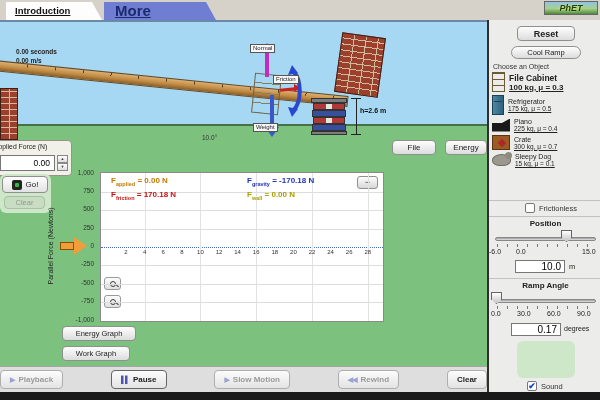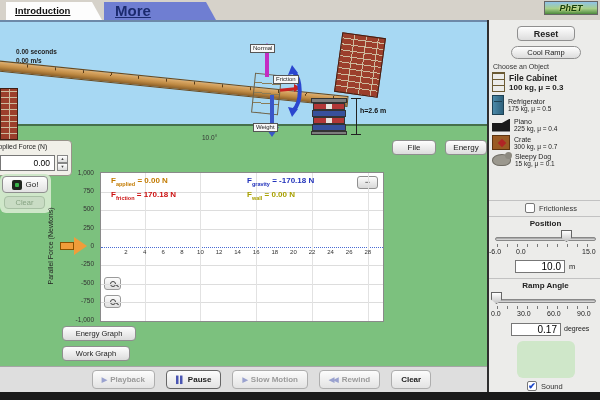--- a/index.html
+++ b/index.html
@@ -57,37 +57,37 @@
 .ylab{position:absolute;left:50px;top:224px;transform:translate(-50%,-50%) rotate(-90deg);font-size:7px;color:#222;white-space:nowrap;z-index:4;}
 .readout{position:absolute;font-size:8px;font-weight:bold;white-space:nowrap;z-index:5;}
 .readout sub{font-size:5.5px;}
 .minbtn{position:absolute;left:256px;top:3px;width:21px;height:13px;background:linear-gradient(#fdfdfd,#d8d8d8);border:1px solid #909090;border-radius:3px;font-size:9px;line-height:10px;text-align:center;color:#333;cursor:pointer;}
 .magbtn{position:absolute;left:3px;width:17px;height:13px;background:linear-gradient(#fcfcfc,#e0e0e0);border:1px solid #9a9a9a;border-radius:3px;display:flex;align-items:center;justify-content:center;cursor:pointer;}
 .maglass{width:6px;height:6px;border:1.3px solid #444;border-radius:50%;position:relative;}
 .maglass::after{content:"";position:absolute;width:4px;height:1.3px;background:#444;right:-4px;bottom:-1px;transform:rotate(40deg);}
 .oarr-tail{position:absolute;left:60px;top:220px;width:14px;height:8px;background:#f09d3a;border:1px solid #8a5200;z-index:5;}
 .oarr-head{position:absolute;left:74px;top:215px;width:0;height:0;border-top:9px solid transparent;border-bottom:9px solid transparent;border-left:13px solid #f09d3a;z-index:5;}
 
-.playbar{position:absolute;left:0;top:366px;width:487px;height:26px;background:#dedede;border-top:1px solid #a5a5a5;display:flex;align-items:center;justify-content:center;gap:11px;z-index:10;padding-left:36px;}
+.playbar{position:absolute;left:0;top:366px;width:487px;height:26px;background:#dedede;border-top:1px solid #a5a5a5;display:flex;align-items:center;justify-content:space-between;gap:11px;z-index:10;}
 .pbtn{height:19px;padding:0 9px;display:flex;align-items:center;gap:4px;background:linear-gradient(#fcfcfc,#e3e3e3);border:1px solid #aeaeae;border-radius:4px;font-size:8px;font-weight:bold;color:#222;cursor:pointer;}
 .pbtn .picon{color:#4a55b2;font-size:7px;letter-spacing:-1px;}
 .pbtn.dis{color:#9b9b9b;}
 .pbtn.dis .picon{color:#9aa2cf;}
 .pbtn.active{border:1.5px solid #666;}
 .bottomstrip{position:absolute;left:0;top:392px;width:600px;height:8px;background:#191919;z-index:30;}
 
 .rpanel{position:absolute;left:487px;top:20px;width:113px;height:372px;background:#ececea;border-left:2px solid #2f2f2f;z-index:15;}
 .rdiv{position:absolute;left:0;width:113px;height:1px;background:#c2c2c2;}
 .rtitle{position:absolute;left:0;width:113px;text-align:center;font-size:8px;font-weight:bold;color:#222;}
 .rsmall{position:absolute;font-size:7px;color:#333;}
 .objlist{position:absolute;left:3px;top:52px;width:108px;}
 .obj{display:flex;align-items:center;gap:4px;margin-bottom:3px;cursor:pointer;}
 .otext{display:flex;flex-direction:column;}
 .oname{font-size:7px;color:#222;}
-.ospec{font-size:6.5px;color:#222;}
+.ospec{font-size:6.5px;color:#222;text-decoration:underline;}
 .obj.sel .oname{font-size:8.5px;font-weight:bold;}
 .obj.sel .ospec{font-size:8px;font-weight:bold;}
 .oicon{flex:0 0 auto;position:relative;display:inline-block;}
 .file-cabinet-icon{width:13px;height:20px;background:linear-gradient(#d9c08c,#b99a60);background-image:repeating-linear-gradient(0deg,transparent 0 5px,#6b5a33 5px 6px);border:1px solid #6b5a33;}
 .refrigerator-icon{width:12px;height:20px;background:linear-gradient(90deg,#4b89a8,#2e617c);border:1px solid #1e4254;}
 .refrigerator-icon::after{content:"";position:absolute;left:1px;top:5px;width:8px;height:1px;background:#1e4254;}
 .piano-icon{width:18px;height:13px;background:#1a1a1a;clip-path:polygon(0 35%,55% 35%,100% 0,100% 100%,0 100%);}
 .crate-icon{width:18px;height:15px;background:#9a5b24;border:1px solid #5d3410;}
 .crate-icon::after{content:"";position:absolute;left:6px;top:4px;width:6px;height:6px;background:#b02525;transform:rotate(45deg);}
 .dog-icon{width:19px;height:12px;background:#9b988e;border:1px solid #6e6b62;border-radius:60% 55% 50% 50%;}

